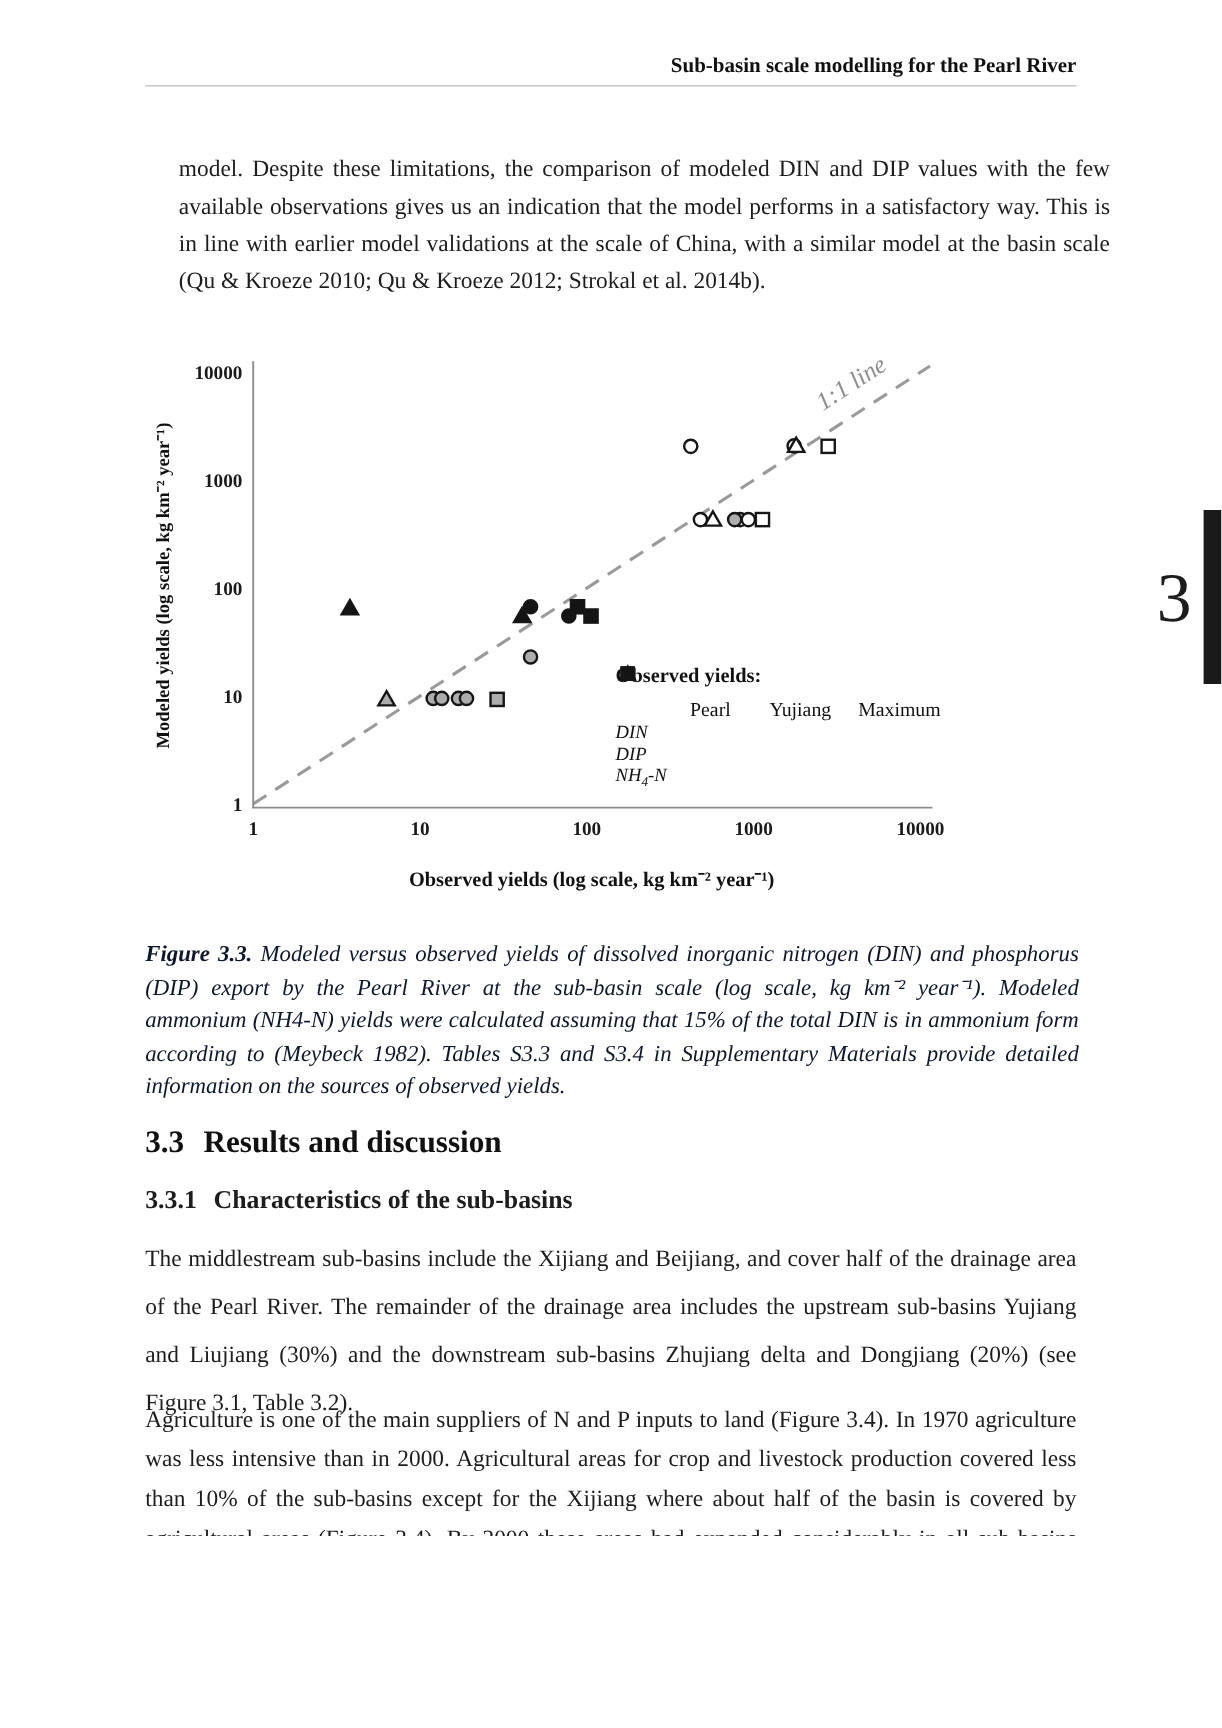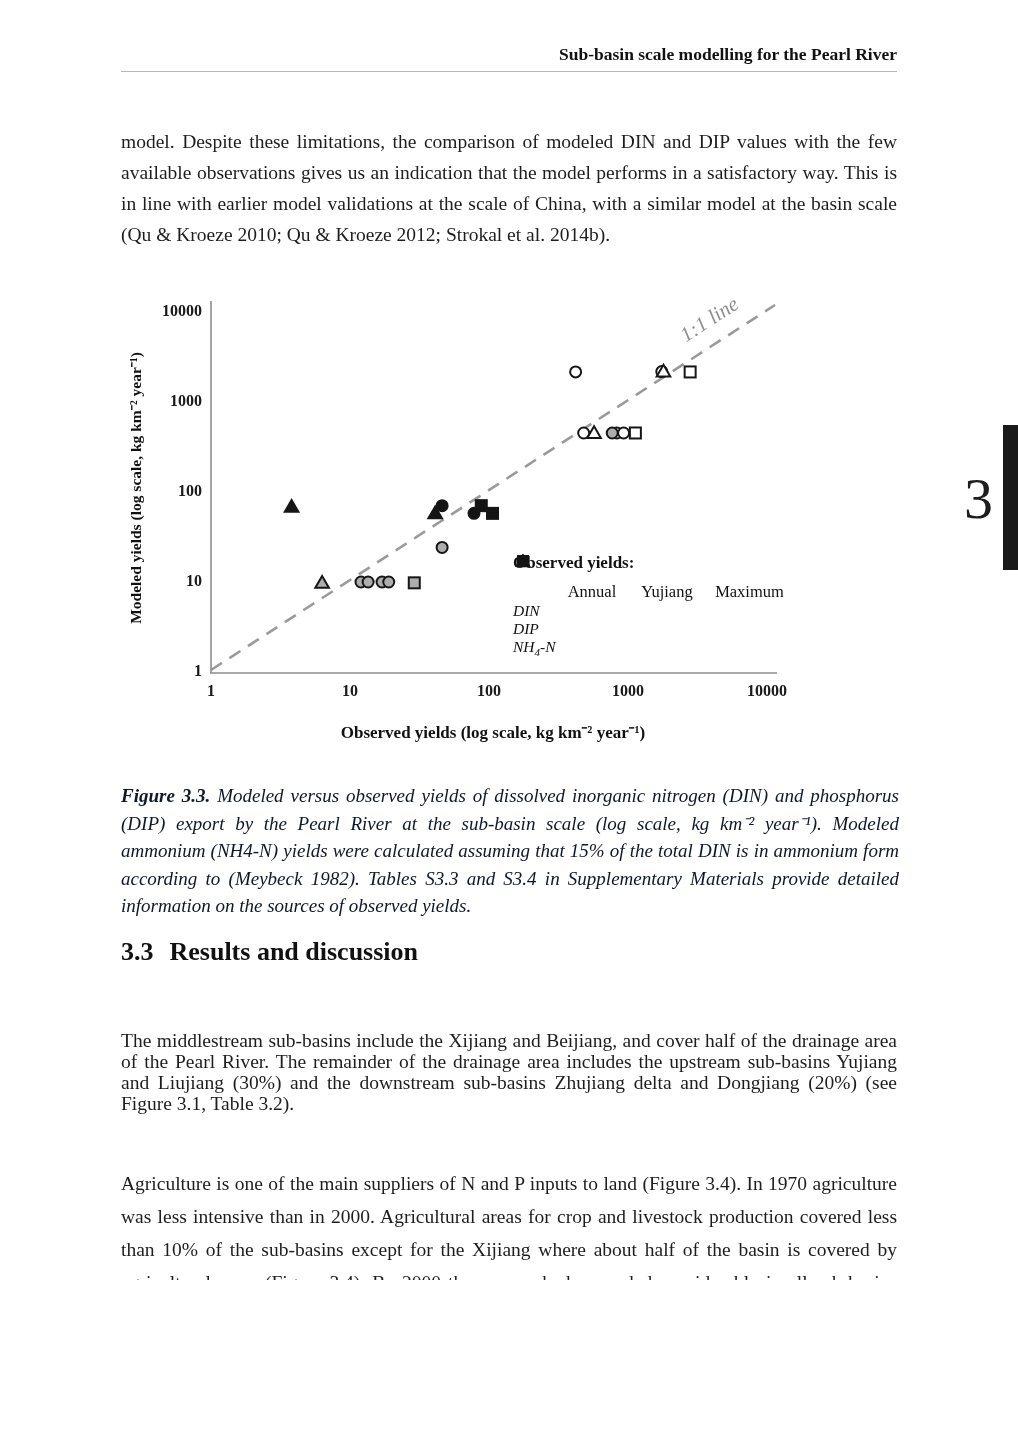--- a/index.html
+++ b/index.html
@@ -5,22 +5,22 @@
   html,body{margin:0;padding:0;background:#ffffff;}
   .page{position:relative;width:1018px;height:1280px;background:#ffffff;overflow:hidden;
         font-family:"Liberation Serif", serif;color:#1d1d1d;}
   
   .running-head{position:absolute;left:121px;top:44px;width:776px;text-align:right;
         font-weight:bold;font-size:17.5px;color:#111;}
   .head-rule{position:absolute;left:121px;top:71px;width:776px;border-top:1px solid #b8b8b8;height:0;}
   
   .body-par{position:absolute;left:121px;width:776px;text-align:justify;
         font-size:19.5px;line-height:31px;color:#1d1d1d;}
-  #par1{top:106px;}
-  #par2{top:1010px;line-height:21px;}
+  #par1{top:106px;margin-left:28px;}
+  #par2{top:1010px;line-height:40px;}
   #par3{top:1147px;line-height:33px;}
   
   .chart{position:absolute;left:120px;top:283px;width:700px;height:480px;}
   .chart svg{position:absolute;left:0;top:0;}
   .legend{position:absolute;left:393px;top:270px;width:280px;font-family:"Liberation Serif",serif;}
   .legend-title{font-weight:bold;font-size:17px;color:#111;margin-bottom:10px;}
   .legend-grid{display:grid;grid-template-columns:44px 70px 80px 85px;grid-auto-rows:18.5px;
         align-items:center;}
   .legend-grid .hdr{font-size:16.5px;text-align:center;color:#111;}
   .legend-grid .rlabel{font-size:15.5px;white-space:nowrap;color:#111;font-style:italic;}
@@ -93,21 +93,21 @@
         <circle fill="#141414" stroke="#161616" stroke-width="2" cx="354.00114977397675" cy="230.36735794551805" r="5.5"></circle>
         <polygon fill="#141414" stroke="#161616" stroke-width="2" points="171.5899199297366,217.03779790214298 164.78991992973658,228.837797902143 178.3899199297366,228.837797902143"></polygon>
         <polygon fill="#141414" stroke="#161616" stroke-width="2" points="315.17695608404324,223.56735794551804 308.37695608404323,235.36735794551805 321.97695608404325,235.36735794551805"></polygon>
         <rect fill="#141414" stroke="#161616" stroke-width="2" x="355.78309142887343" y="217.15326775692563" width="11" height="11"></rect>
         <rect fill="#141414" stroke="#161616" stroke-width="2" x="367.01751527180306" y="224.86735794551805" width="11" height="11"></rect>
       </svg>
     <div class="legend">
       <div class="legend-title">Observed yields:</div>
       <div class="legend-grid" id="legend-grid">
           <div class="hdr"></div>
-          <div class="hdr">Annual</div>
+          <div class="hdr">Pearl</div>
           <div class="hdr">Yujiang</div>
           <div class="hdr">Maximum</div>
           <div class="rlabel">DIN</div>
           <div class="mcell">
             <svg width="20" height="16">
               <circle fill="#ffffff" stroke="#161616" stroke-width="1.8" cx="10" cy="8" r="4.8"></circle>
             </svg>
           </div>
           <div class="mcell">
             <svg width="20" height="16">
@@ -152,20 +152,21 @@
             </svg>
           </div>
         </div>
     </div>
   </div>
 
   <p class="caption"><span class="lead">Figure 3.3.</span><span> Modeled versus observed yields of dissolved inorganic nitrogen (DIN) and phosphorus (DIP) export by the Pearl River at the sub-basin scale (log scale, kg km⁻² year⁻¹). Modeled ammonium (NH4-N) yields were calculated assuming that 15% of the total DIN is in ammonium form according to (Meybeck 1982). Tables S3.3 and S3.4 in Supplementary Materials provide detailed information on the sources of observed yields.</span></p>
 
   <h2 class="h-section"><span class="num">3.3</span><span>Results and discussion</span></h2>
 
+  <h3 class="h-subsection"><span class="num">3.3.1</span><span>Characteristics of the sub-basins</span></h3>
 
   <p class="body-par" id="par2">The middlestream sub-basins include the Xijiang and Beijiang, and cover half of the drainage area of the Pearl River. The remainder of the drainage area includes the upstream sub-basins Yujiang and Liujiang (30%) and the downstream sub-basins Zhujiang delta and Dongjiang (20%) (see Figure 3.1, Table 3.2).</p>
   <p class="body-par" id="par3">Agriculture is one of the main suppliers of N and P inputs to land (Figure 3.4). In 1970 agriculture was less intensive than in 2000. Agricultural areas for crop and livestock production covered less than 10% of the sub-basins except for the Xijiang where about half of the basin is covered by agricultural areas (Figure 3.4). By 2000 these areas had expanded considerably in all sub-basins especially in the downstream Dongjiang where</p>
 
   <div class="chapter-tab">
     <div class="num">3</div>
     <div class="bar"></div>
   </div>
 
   <div class="page-number">67</div>

